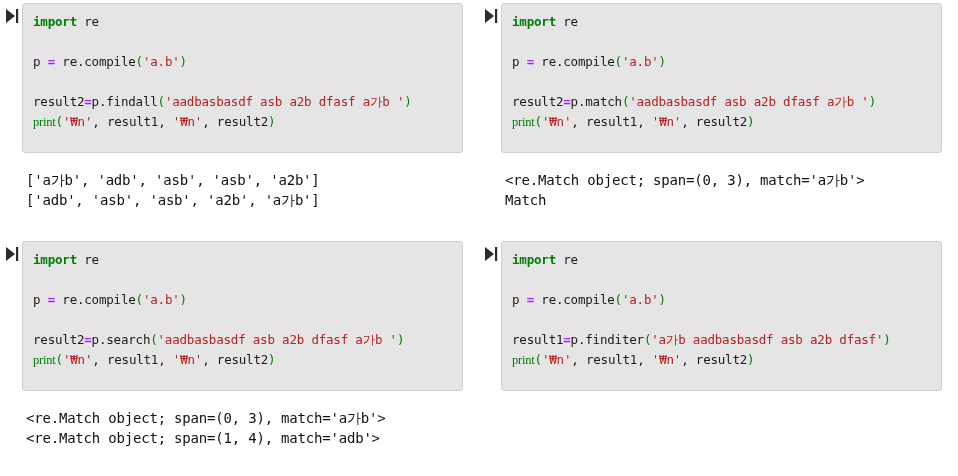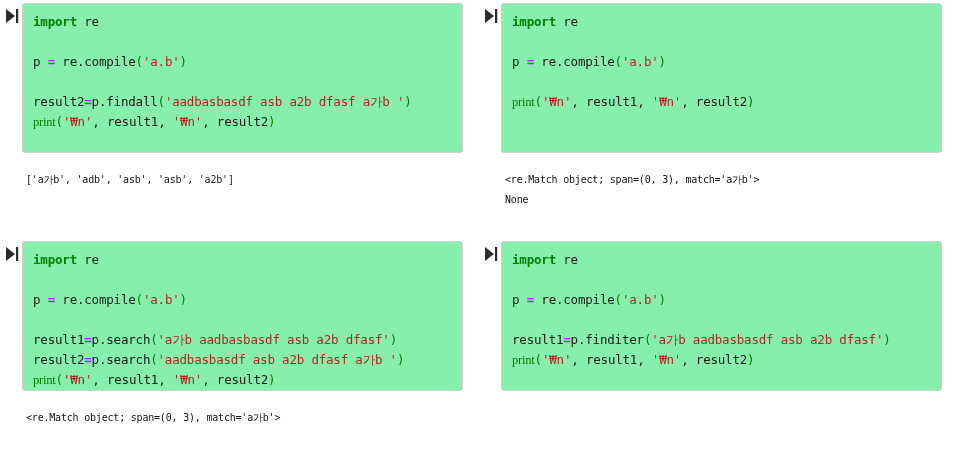--- a/index.html
+++ b/index.html
@@ -38,21 +38,21 @@
     display: block;
     cursor: pointer;
   }
 
   .codebox {
     position: absolute;
     left: 22px;
     top: 3px;
     right: 16px;
     height: 150px;
-    background: #86efac;
+    background: #e5e5e5;
     border: 1px solid #cfcfcf;
     border-radius: 3px;
     box-sizing: border-box;
     padding: 8px 0 8px 10px;
     overflow: hidden;
   }
 
   .code-line {
     font-family: "DejaVu Sans Mono", "Liberation Mono", monospace;
     font-size: 12.5px;
@@ -69,21 +69,21 @@
   .op   { color: #aa22ff; font-weight: bold; }
   .str  { color: #ba2121; }
   .plain{ color: #1a1a1a; }
 
   .output {
     position: absolute;
     left: 26px;
     top: 170px;
     right: 8px;
     font-family: "DejaVu Sans Mono", "Liberation Mono", monospace;
-    font-size: 10px;
+    font-size: 14px;
     line-height: 20px;
     color: #111111;
     white-space: pre;
     letter-spacing: -0.2px;
   }
   .out-line { white-space: pre; }
 </style>
 </head>
 <body>
 
@@ -97,57 +97,57 @@
     <div class="codebox">
       <div class="code-body">
           <div class="code-line"><span class="kw">import</span><span class="plain"> re</span></div>
           <div class="code-line blank">&nbsp;</div>
           <div class="code-line"><span class="plain">p </span><span class="op">=</span><span class="plain"> re.compile</span><span class="paren">(</span><span class="str">'a.b'</span><span class="paren">)</span></div>
           <div class="code-line blank">&nbsp;</div>
           <div class="code-line"><span class="plain">result2</span><span class="op">=</span><span class="plain">p.findall</span><span class="paren">(</span><span class="str">'aadbasbasdf asb a2b dfasf a가b '</span><span class="paren">)</span></div>
           <div class="code-line"><span class="fn">print</span><span class="paren">(</span><span class="str">'₩n'</span><span class="plain">, result1, </span><span class="str">'₩n'</span><span class="plain">, result2</span><span class="paren">)</span></div>
         </div>
     </div>
-    <div class="output"><div class="out-line">['a가b', 'adb', 'asb', 'asb', 'a2b']</div></div>
+    <div class="output"><div class="out-line">['a가b', 'adb', 'asb', 'asb', 'a2b']</div><div class="out-line">['adb', 'asb', 'asb', 'a2b', 'a가b']</div></div>
   </div>
 
   <div class="cell c1">
     <svg class="run-icon" viewBox="0 0 14 16">
       <polygon points="1,1 1,15 10,8" fill="#2b2b2b"></polygon>
       <rect x="11" y="1" width="2.2" height="14" fill="#2b2b2b"></rect>
     </svg>
     <div class="codebox">
       <div class="code-body">
           <div class="code-line"><span class="kw">import</span><span class="plain"> re</span></div>
           <div class="code-line blank">&nbsp;</div>
           <div class="code-line"><span class="plain">p </span><span class="op">=</span><span class="plain"> re.compile</span><span class="paren">(</span><span class="str">'a.b'</span><span class="paren">)</span></div>
           <div class="code-line blank">&nbsp;</div>
+          <div class="code-line"><span class="plain">result2</span><span class="op">=</span><span class="plain">p.match</span><span class="paren">(</span><span class="str">'aadbasbasdf asb a2b dfasf a가b '</span><span class="paren">)</span></div>
           <div class="code-line"><span class="fn">print</span><span class="paren">(</span><span class="str">'₩n'</span><span class="plain">, result1, </span><span class="str">'₩n'</span><span class="plain">, result2</span><span class="paren">)</span></div>
         </div>
     </div>
-    <div class="output"><div class="out-line">&lt;re.Match object; span=(0, 3), match='a가b'&gt;</div><div class="out-line">None</div></div>
+    <div class="output"><div class="out-line">&lt;re.Match object; span=(0, 3), match='a가b'&gt;</div><div class="out-line">Match</div></div>
   </div>
 
   <div class="cell c2">
     <svg class="run-icon" viewBox="0 0 14 16">
       <polygon points="1,1 1,15 10,8" fill="#2b2b2b"></polygon>
       <rect x="11" y="1" width="2.2" height="14" fill="#2b2b2b"></rect>
     </svg>
     <div class="codebox">
       <div class="code-body">
           <div class="code-line"><span class="kw">import</span><span class="plain"> re</span></div>
           <div class="code-line blank">&nbsp;</div>
           <div class="code-line"><span class="plain">p </span><span class="op">=</span><span class="plain"> re.compile</span><span class="paren">(</span><span class="str">'a.b'</span><span class="paren">)</span></div>
           <div class="code-line blank">&nbsp;</div>
-          <div class="code-line"><span class="plain">result1</span><span class="op">=</span><span class="plain">p.search</span><span class="paren">(</span><span class="str">'a가b aadbasbasdf asb a2b dfasf'</span><span class="paren">)</span></div>
           <div class="code-line"><span class="plain">result2</span><span class="op">=</span><span class="plain">p.search</span><span class="paren">(</span><span class="str">'aadbasbasdf asb a2b dfasf a가b '</span><span class="paren">)</span></div>
           <div class="code-line"><span class="fn">print</span><span class="paren">(</span><span class="str">'₩n'</span><span class="plain">, result1, </span><span class="str">'₩n'</span><span class="plain">, result2</span><span class="paren">)</span></div>
         </div>
     </div>
-    <div class="output"><div class="out-line">&lt;re.Match object; span=(0, 3), match='a가b'&gt;</div></div>
+    <div class="output"><div class="out-line">&lt;re.Match object; span=(0, 3), match='a가b'&gt;</div><div class="out-line">&lt;re.Match object; span=(1, 4), match='adb'&gt;</div></div>
   </div>
 
   <div class="cell c3">
     <svg class="run-icon" viewBox="0 0 14 16">
       <polygon points="1,1 1,15 10,8" fill="#2b2b2b"></polygon>
       <rect x="11" y="1" width="2.2" height="14" fill="#2b2b2b"></rect>
     </svg>
     <div class="codebox">
       <div class="code-body">
           <div class="code-line"><span class="kw">import</span><span class="plain"> re</span></div>

